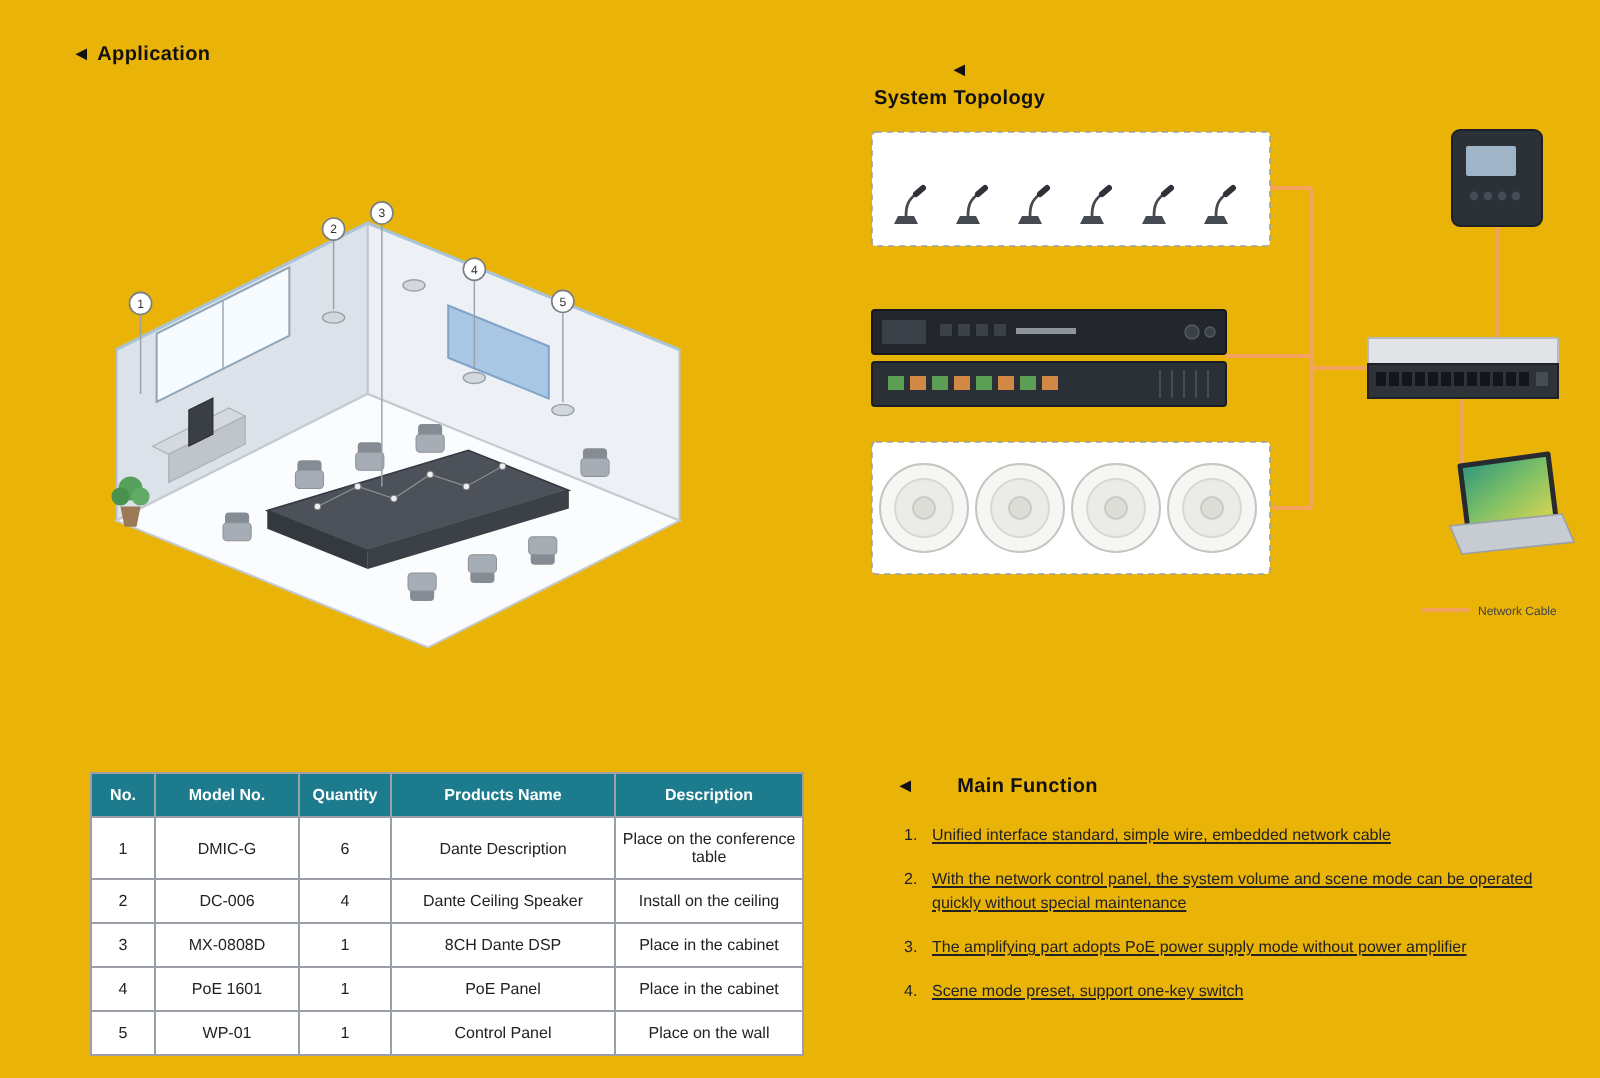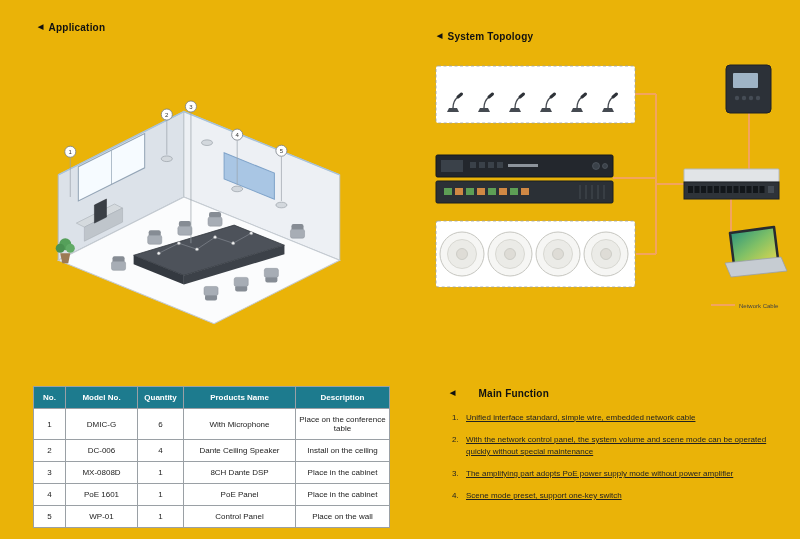--- a/index.html
+++ b/index.html
@@ -4,27 +4,27 @@
 <style>
   * { margin:0; padding:0; box-sizing:border-box; }
   html,body { background:#ffffff; }
   body { width:800px; height:539px; font-family:"Liberation Sans", sans-serif; }
   .page { position:relative; width:800px; height:539px; background:#eab308; overflow:hidden; }
 
   .sec-heading { position:absolute; font-size:10px; font-weight:bold; color:#111;
                  display:flex; align-items:center; gap:5px; letter-spacing:0.2px; }
   .marker { font-size:7px; position:relative; top:-0.5px; }
   #app-heading  { left:38px;  top:22px; }
-  #topo-heading { left:437px; top:31px; }
+  #topo-heading { left:437px; top:31px;flex-direction:column; }
   #mf-heading   { left:450px; top:388px;gap:23px; }
 
   .room-svg { position:absolute; left:18px; top:46px; }
   .topo-svg { position:absolute; left:430px; top:56px; }
 
-  .equip-table { position:absolute; left:33px; top:386px; border-collapse:collapse;
+  .equip-table { position:absolute; left:45px; top:386px; border-collapse:collapse;
                  font-size:8px; color:#222; text-align:center; table-layout:fixed; }
   .equip-table th { background:var(--table-header-bg,#1d7b8e); color:#fff; font-weight:bold;
                     border:1px solid #9aa0a5; padding:6px 2px; font-size:8px; }
   .equip-table td { border:1px solid #9aa0a5; padding:6px 2px; background:#fff; }
 
   .mf-list { position:absolute; left:452px; top:412px; width:334px; }
   .mf-item { display:flex; gap:5px; margin-bottom:10px; font-size:8px;
              line-height:1.5; color:#222; }
   .mf-num  { flex:0 0 9px; }
   .mf-text { flex:1;text-decoration:underline; }
@@ -153,21 +153,21 @@
         <th>Quantity</th>
         <th>Products Name</th>
         <th>Description</th>
       </tr>
     </thead>
     <tbody>
       <tr>
         <td>1</td>
         <td>DMIC-G</td>
         <td>6</td>
-        <td>With Microphone</td>
+        <td>Dante Description</td>
         <td>Place on the conference table</td>
       </tr>
       <tr>
         <td>2</td>
         <td>DC-006</td>
         <td>4</td>
         <td>Dante Ceiling Speaker</td>
         <td>Install on the ceiling</td>
       </tr>
       <tr>

